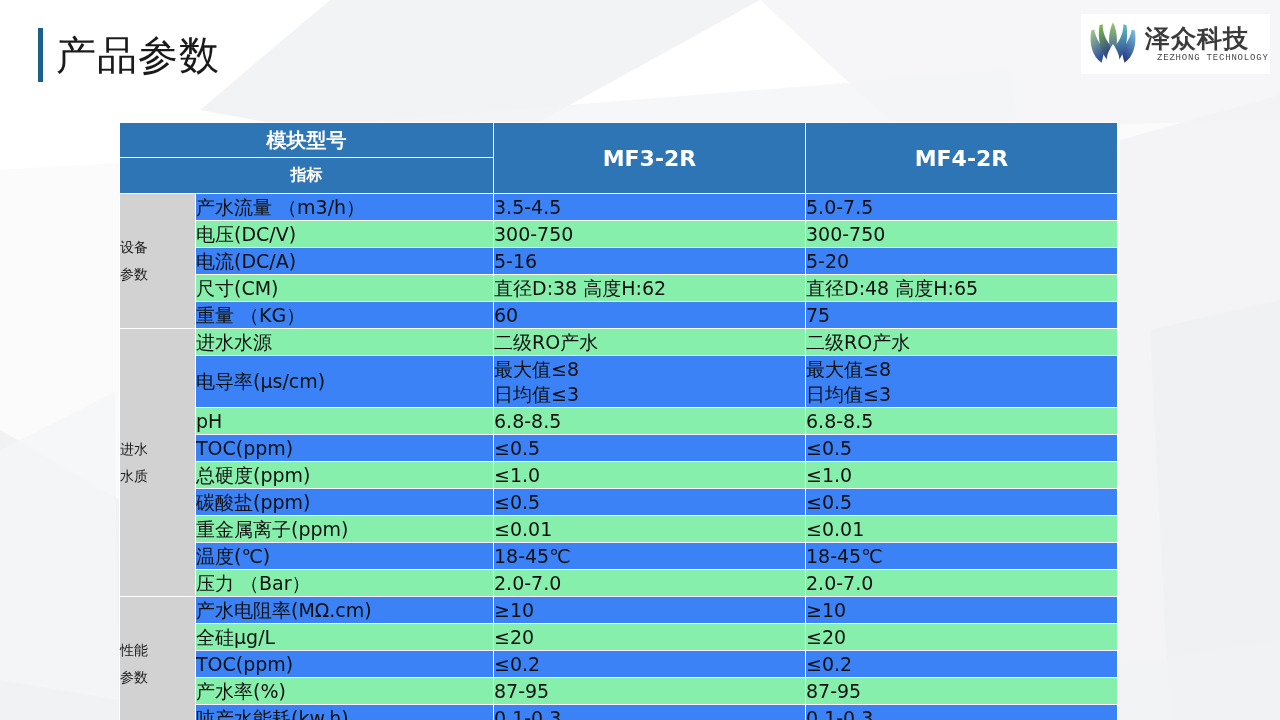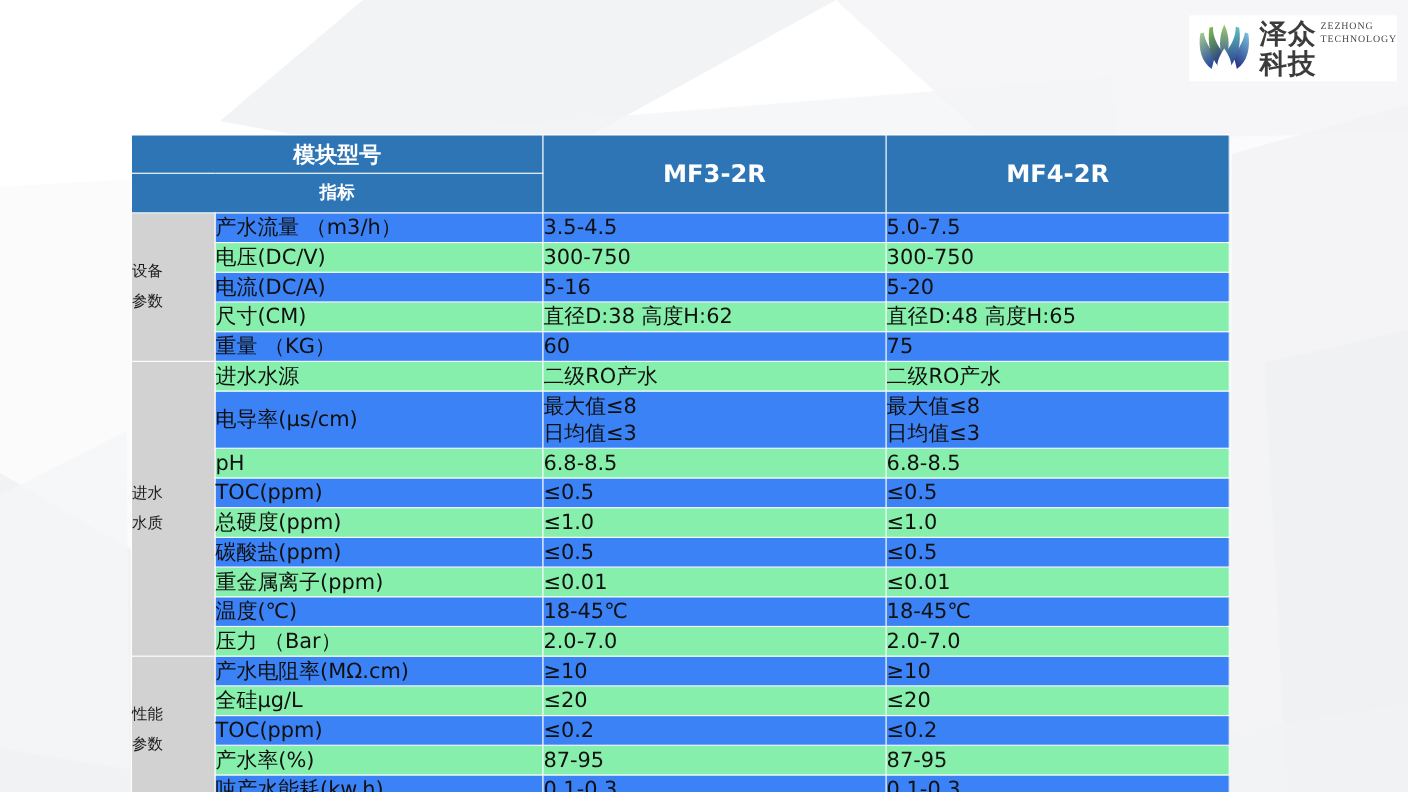--- a/index.html
+++ b/index.html
@@ -67,35 +67,36 @@
     left: 1081px;
     top: 14px;
     width: 189px;
     height: 60px;
     background: #ffffff;
     display: flex;
     align-items: center;
     padding-left: 6px;
   }
   .logo-mark { width: 52px; height: 50px; flex: 0 0 auto; }
-  .logo-text { margin-left: 6px; display: flex; flex-direction: row; }
+  .logo-text { margin-left: 6px; display: flex; flex-direction: column; }
   .logo-cn {
     font-size: 25px;
     font-weight: bold;
     color: #3b3b3b;
     letter-spacing: 1px;
     line-height: 27px;
     font-family: "DejaVu Sans", "Liberation Sans", sans-serif;
   }
   .logo-en {
     font-size: 9px;
     color: #4a4a4a;
     letter-spacing: 0.8px;
     line-height: 12px;
-    font-family: Liberation Serif, serif;
+    font-family: Liberation Mono, monospace;
+    margin-left: 12px;
   }
 
   
   #spec-table {
     position: absolute;
     left: 119px;
     top: 122px;
     width: 998px;
     border-collapse: collapse;
     table-layout: fixed;
@@ -158,20 +159,24 @@
     <polygon points="0,430 120,500 120,720 0,720" fill="#f0f1f2" opacity="0.9"></polygon>
     <polygon points="0,450 115,392 118,720 0,720" fill="#f5f6f7" opacity="0.85"></polygon>
     <polygon points="1120,140 1280,95 1280,720 1118,720" fill="#f2f3f5" opacity="0.8"></polygon>
     <polygon points="1150,330 1280,300 1280,720 1170,720" fill="#eeeff1" opacity="0.7"></polygon>
     <polygon points="0,680 240,720 0,720" fill="#f0f1f3" opacity="0.8"></polygon>
     <polygon points="900,700 1280,640 1280,720 900,720" fill="#f1f2f4" opacity="0.8"></polygon>
   </svg>
 
   <div class="pill"></div>
 
+  <div class="title-wrap">
+    <div class="title-bar"></div>
+    <div class="title-text">产品参数</div>
+  </div>
 
   <div class="logo-box">
     <svg class="logo-mark" viewBox="0 0 100 96">
       <defs>
         <linearGradient id="lgA" x1="0" y1="0" x2="0.4" y2="1">
           <stop offset="0%" stop-color="#A8D18D"></stop>
             <stop offset="100%" stop-color="#2E4E9E"></stop>
         </linearGradient>
         <linearGradient id="lgB" x1="0" y1="0" x2="0.3" y2="1">
           <stop offset="0%" stop-color="#7FC242"></stop>

